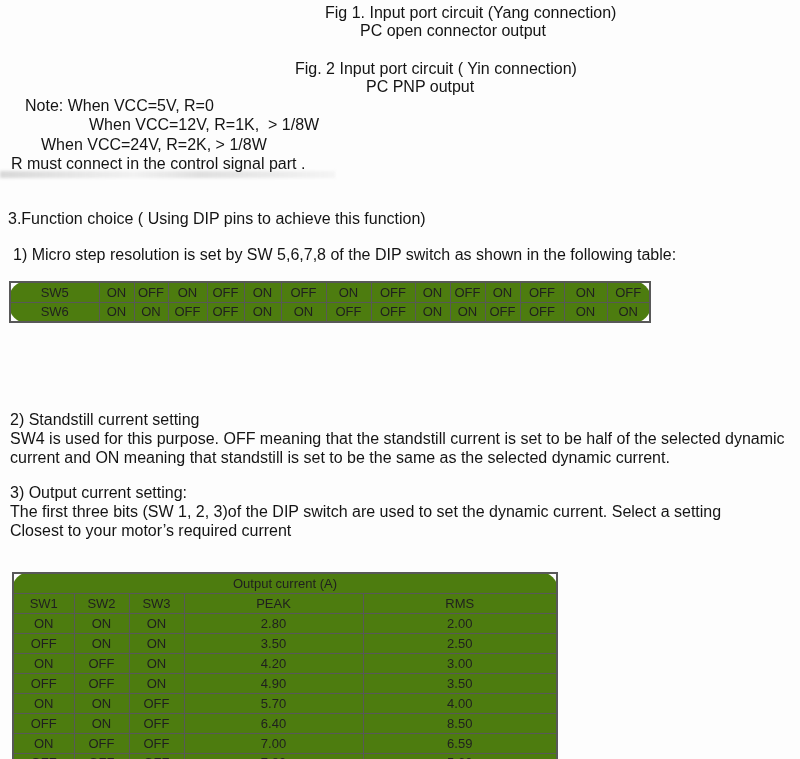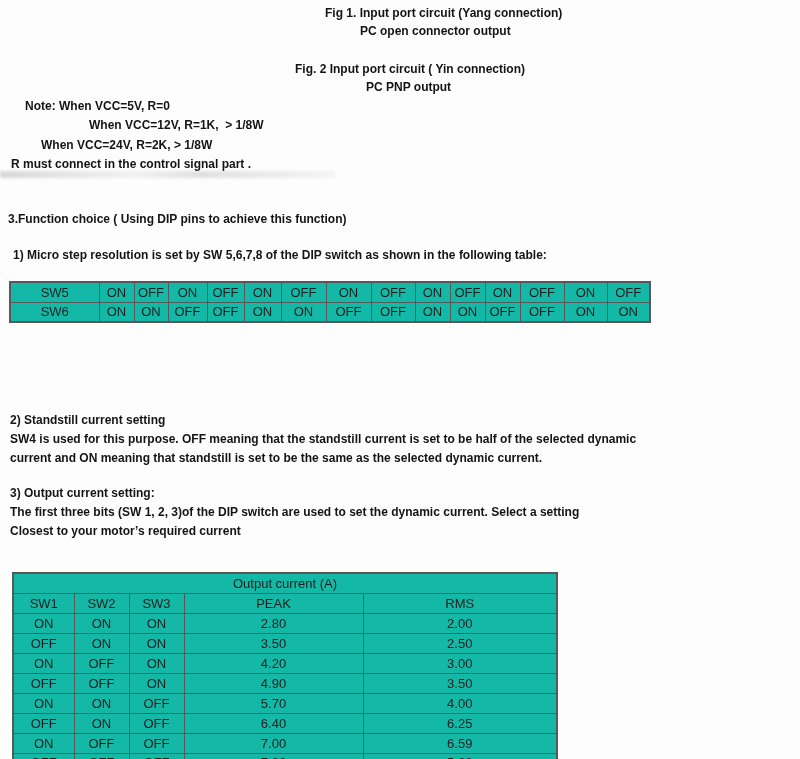--- a/index.html
+++ b/index.html
@@ -8,42 +8,43 @@
     width: 800px; height: 759px;
     position: relative;
     background: #fdfdfd;
     font-family: "Liberation Sans", sans-serif;
     color: #161616;
     overflow: hidden;
   }
   .line {
     position: absolute;
     white-space: pre;
-    font-weight: bold;
-    font-size: 12px;
+    font-weight: normal;
+    font-size: 16px;
     line-height: 14px;
     color: #141414;
   }
   .artifact {
     position: absolute;
     left: 0; top: 171px;
     width: 335px; height: 7px;
     background: linear-gradient(90deg,
       rgba(120,120,120,.28), rgba(160,160,160,.12) 40%,
       rgba(120,120,120,.22) 60%, rgba(170,170,170,.10));
     filter: blur(1.5px);
   }
   table {
     position: absolute;
     border-collapse: collapse;
     table-layout: fixed;
     font-size: 13px;
     font-weight: normal;
     color: #1f1f1f;
-    background: #14b8a6;
+    background: #4d7c0f;
+    border-radius: 18px;
   }
   table td {
     border: 1px solid #585858;
     height: 20px;
     padding: 0 1px;
     text-align: center;
     vertical-align: middle;
     white-space: nowrap;
     overflow: hidden;
   }
@@ -186,21 +187,21 @@
         <td>ON</td>
         <td>OFF</td>
         <td>5.70</td>
         <td>4.00</td>
       </tr>
       <tr>
         <td>OFF</td>
         <td>ON</td>
         <td>OFF</td>
         <td>6.40</td>
-        <td>6.25</td>
+        <td>8.50</td>
       </tr>
       <tr>
         <td>ON</td>
         <td>OFF</td>
         <td>OFF</td>
         <td>7.00</td>
         <td>6.59</td>
       </tr>
       <tr>
         <td>OFF</td>

